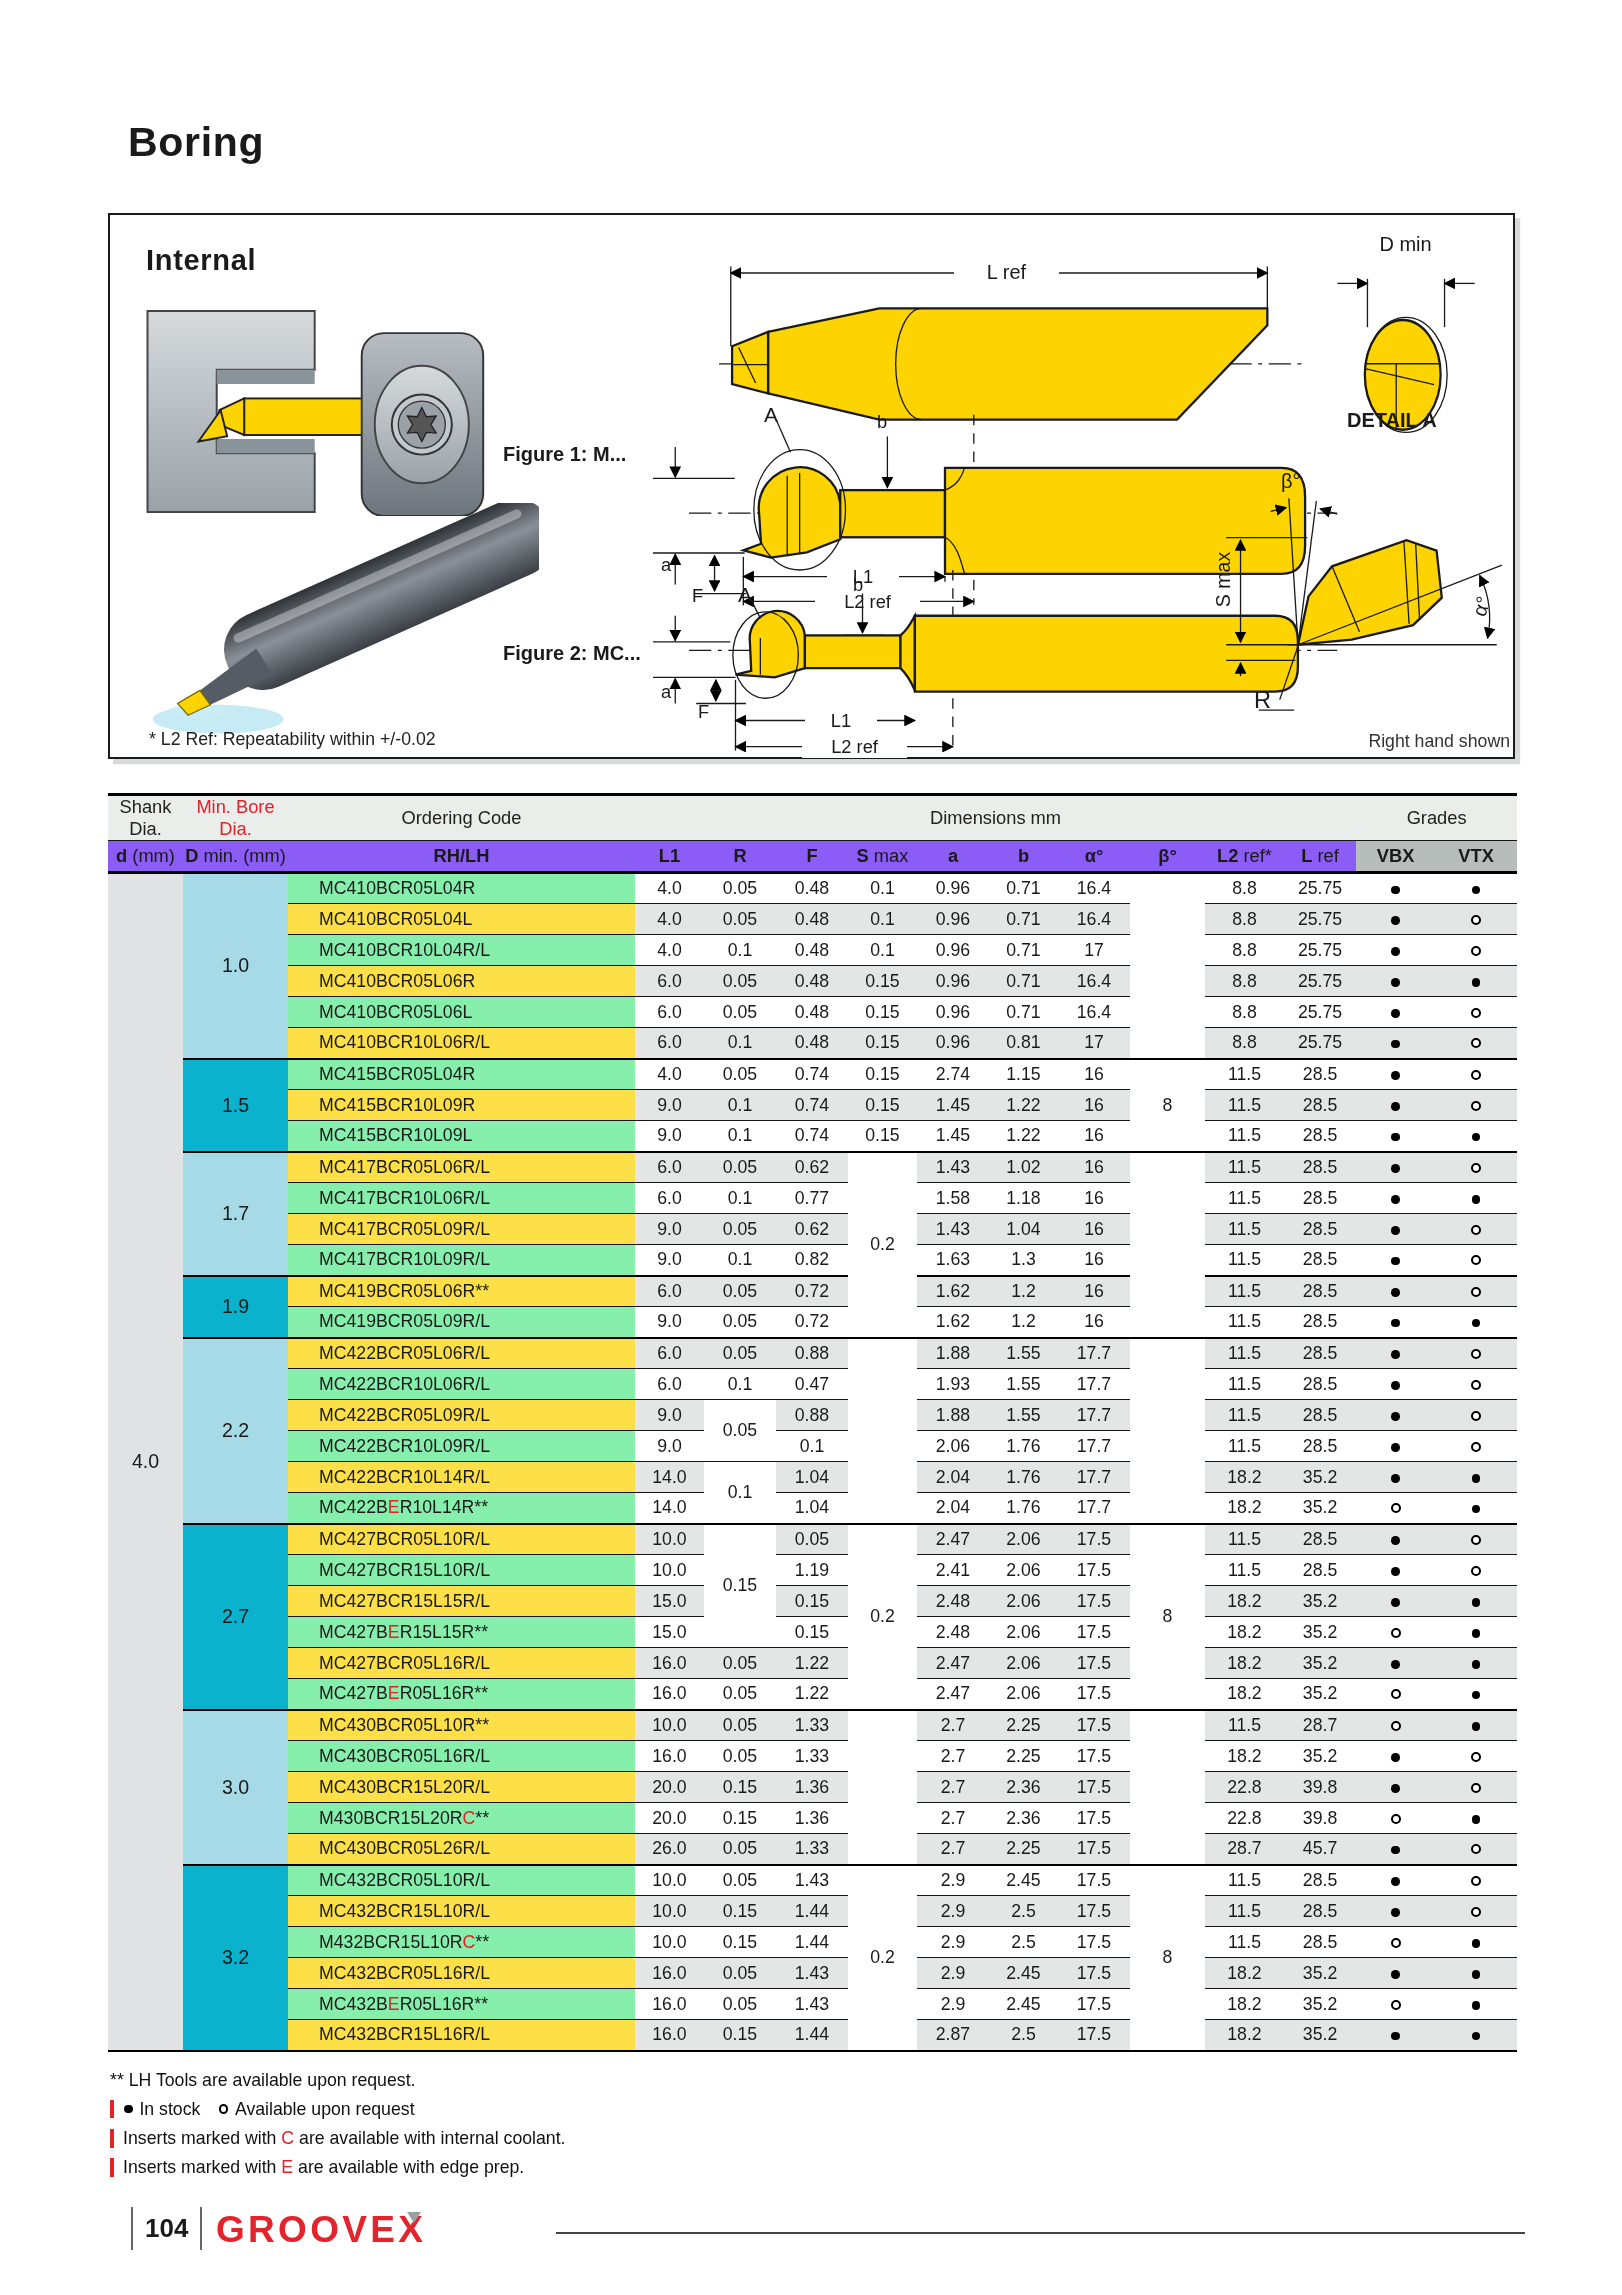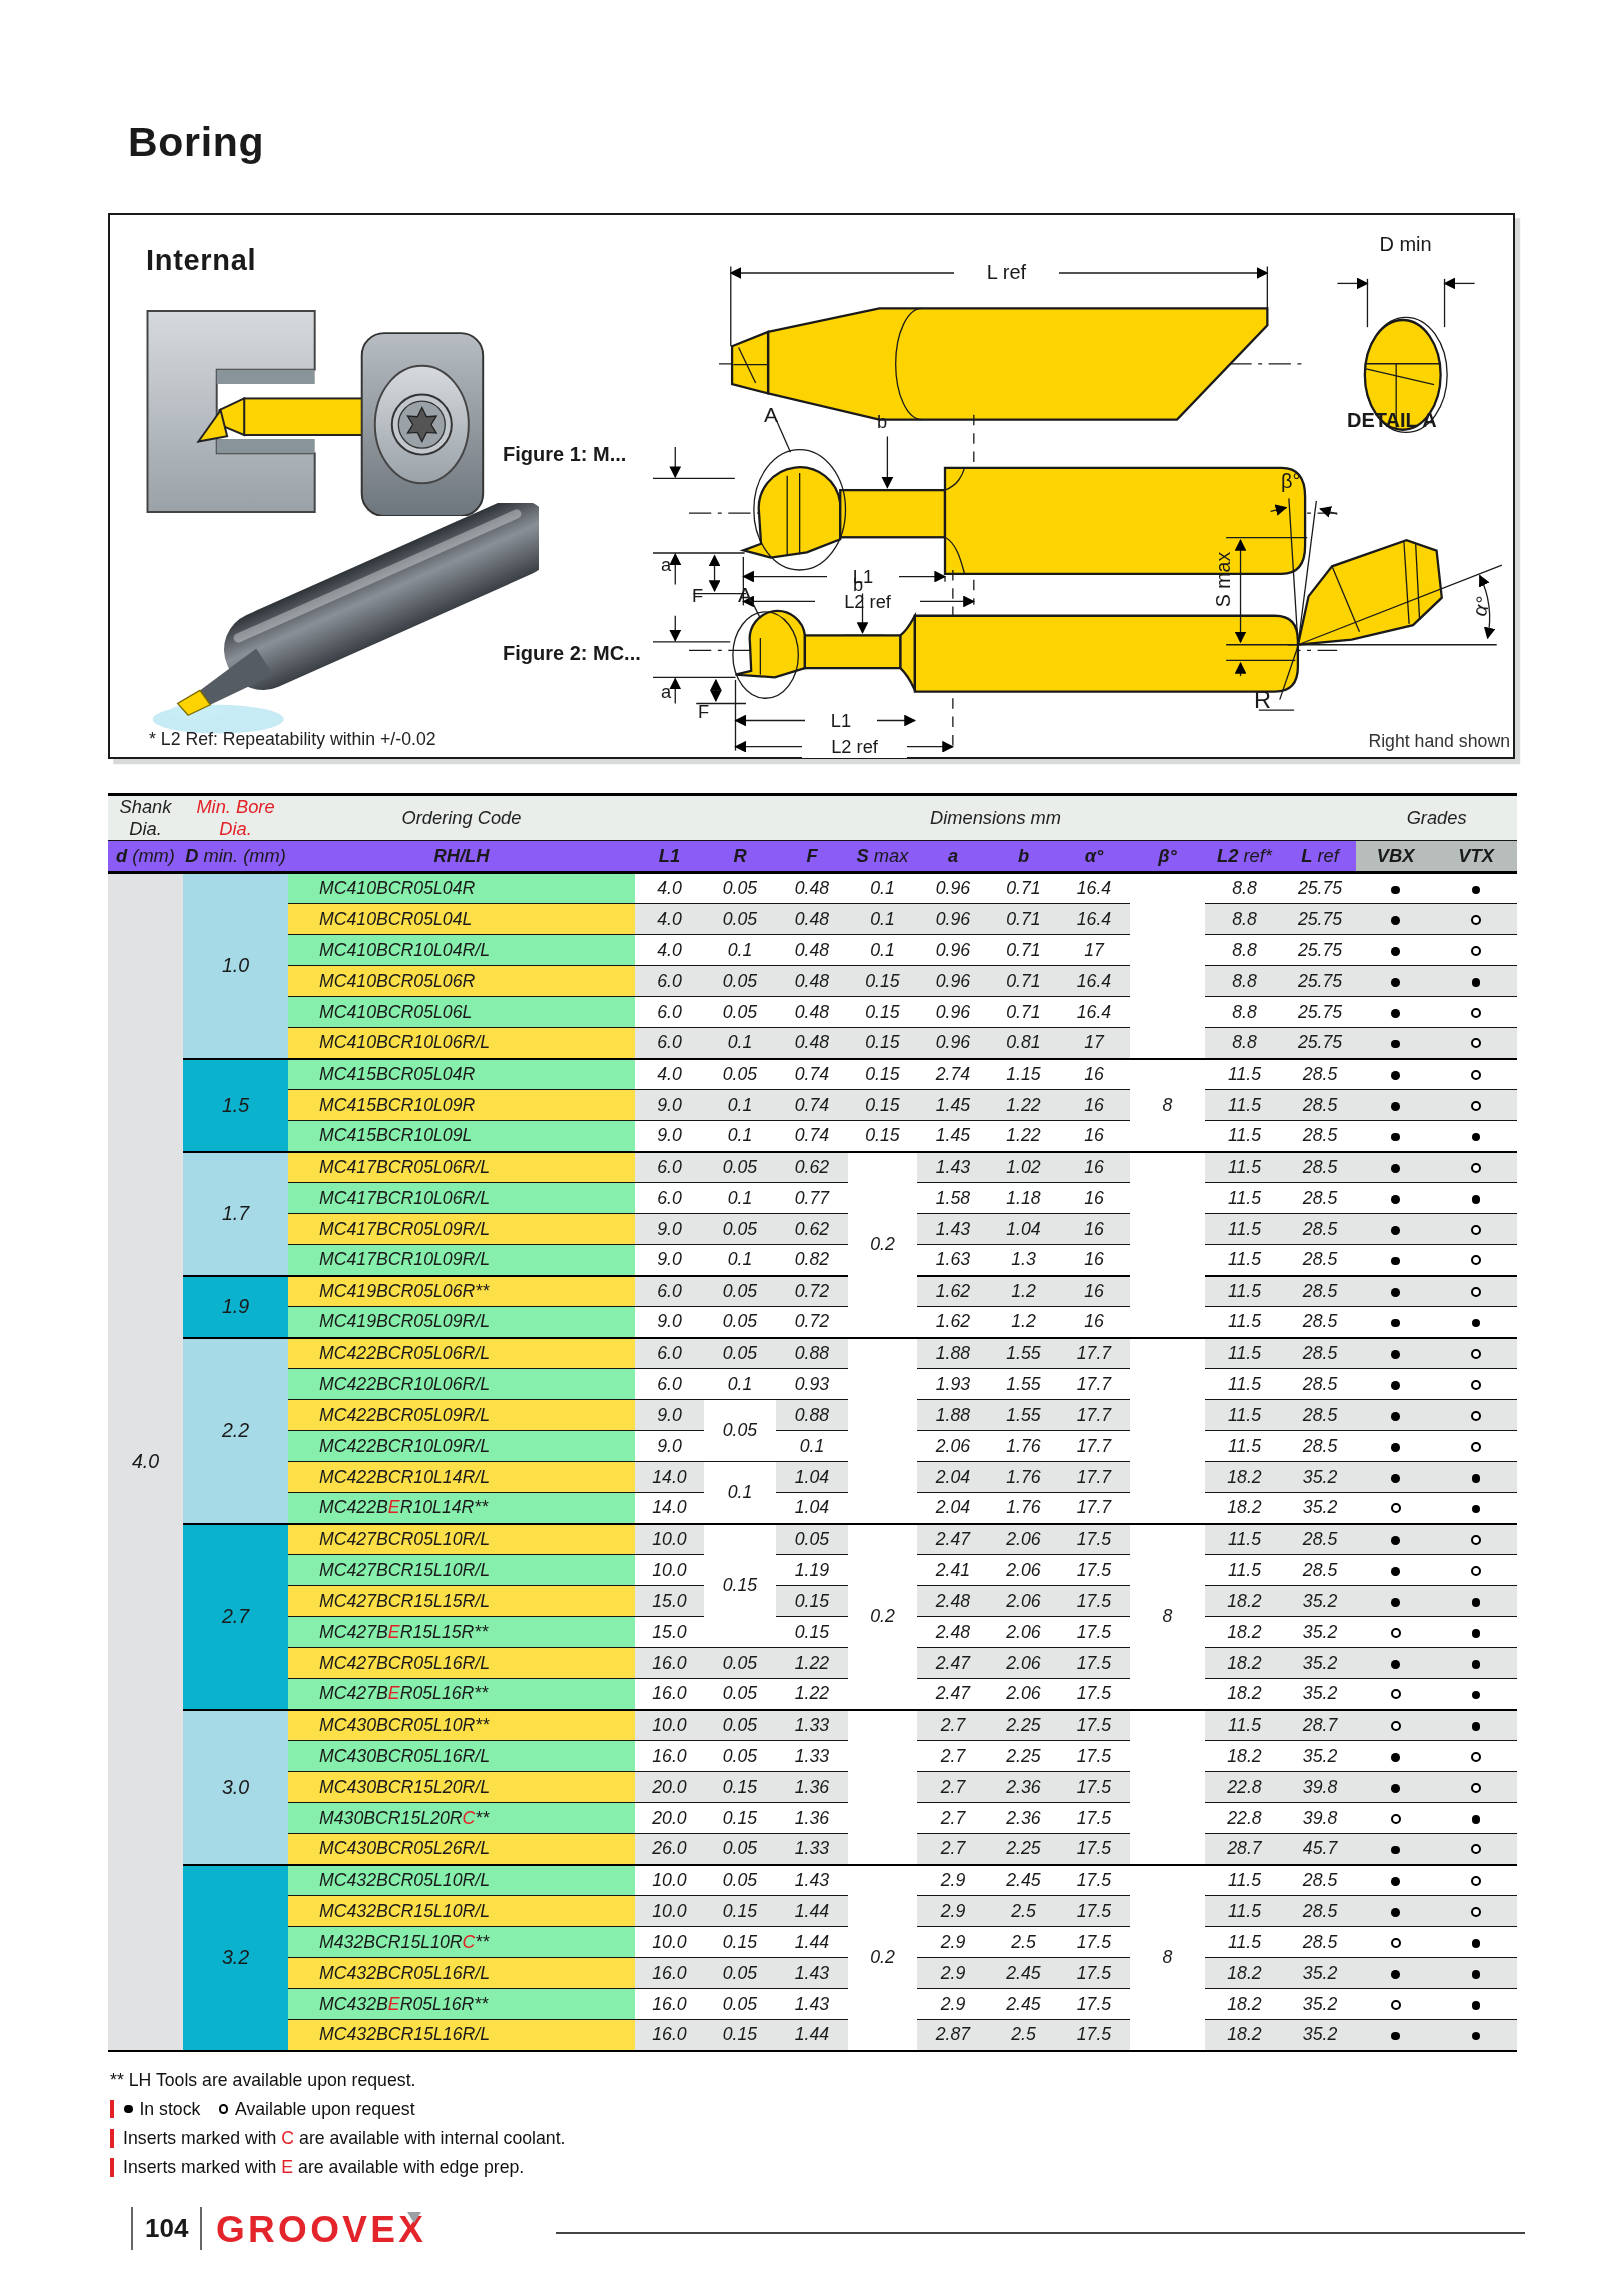--- a/index.html
+++ b/index.html
@@ -19,21 +19,21 @@
   .l2note{position:absolute;left:39px;top:514px;font-size:17.7px;color:#222;}
   .rot{transform:rotate(-90deg);transform-origin:center;}
   svg .ln{stroke:#1a1a1a;stroke-width:2;fill:none;}
   svg .tool{fill:#fdd400;stroke:#1a1a1a;stroke-width:3.5;}
   svg .thin{stroke:#1a1a1a;stroke-width:2;fill:none;}
   svg .cl{stroke:#1a1a1a;stroke-width:1.8;fill:none;stroke-dasharray:34 10 6 10;}
   svg .dash{stroke:#1a1a1a;stroke-width:2;fill:none;stroke-dasharray:16 12;}
 
   
   .cat{position:absolute;left:108px;top:793px;}
-  table{border-collapse:collapse;table-layout:fixed;width:1407px;font-size:17.7px;font-style:italic;}
+  table{border-collapse:collapse;table-layout:fixed;width:1407px;font-size:17.7px;}
   th,td{padding:0;text-align:center;vertical-align:middle;font-weight:400;}
   thead tr.h1 th{height:30px;background:#e9eeeb;border-top:3.9px solid #000;
                  border-bottom:1.3px solid #141414;font-size:18.3px;color:#222;}
   thead tr.h1 th.red{color:#e32228;}
   thead tr.h2 th{height:30px;background:#8b5cf6;border-bottom:3.3px solid #000;font-size:18.3px;}
   thead tr.h2 th b{font-weight:700;}
   thead tr.h2 th span{font-weight:400;}
   thead tr.h2 th.gradeh{background:#b7bdbb;}
   tbody tr{height:31px;}
   tbody td{border-bottom:1.3px solid #141414;}
@@ -518,21 +518,21 @@
             <td class="mg gb" rowspan="6"></td>
             <td class="num">11.5</td>
             <td class="num">28.5</td>
             <td class="num"><span class="dotF"></span></td>
             <td class="num"><span class="dotO"></span></td>
           </tr>
           <tr class="odd">
             <td class="code">MC422BCR10L06R/L</td>
             <td class="num">6.0</td>
             <td class="num">0.1</td>
-            <td class="num">0.93</td>
+            <td class="num">0.47</td>
             <td class="num">1.93</td>
             <td class="num">1.55</td>
             <td class="num">17.7</td>
             <td class="num">11.5</td>
             <td class="num">28.5</td>
             <td class="num"><span class="dotF"></span></td>
             <td class="num"><span class="dotO"></span></td>
           </tr>
           <tr class="even">
             <td class="code">MC422BCR05L09R/L</td>

